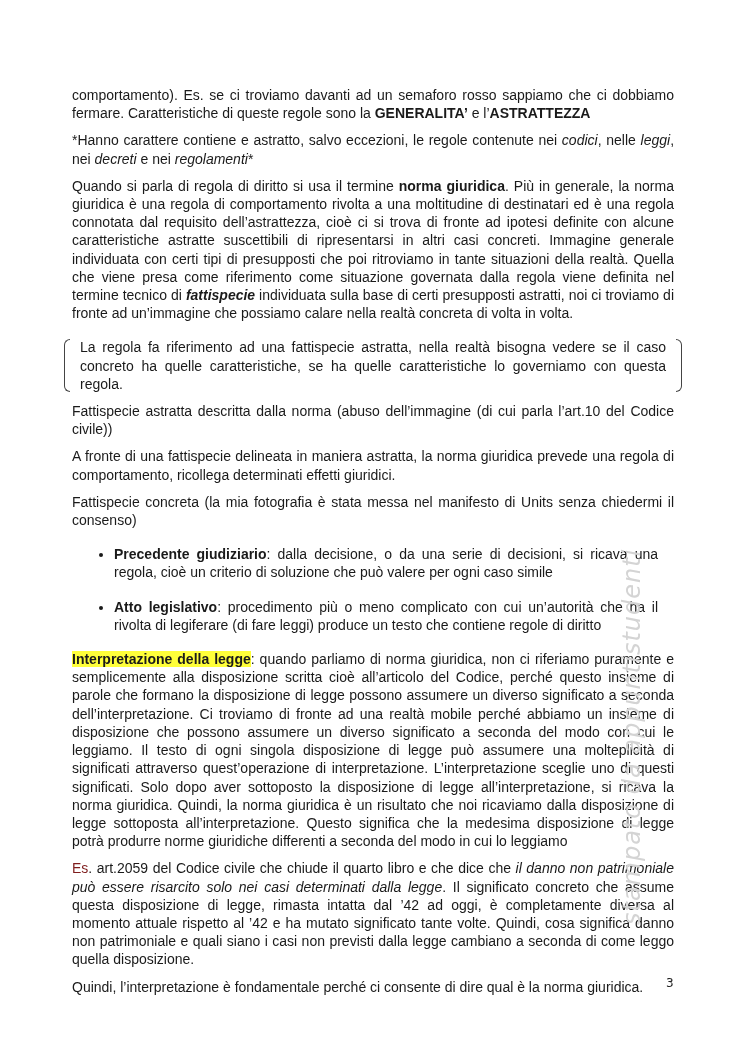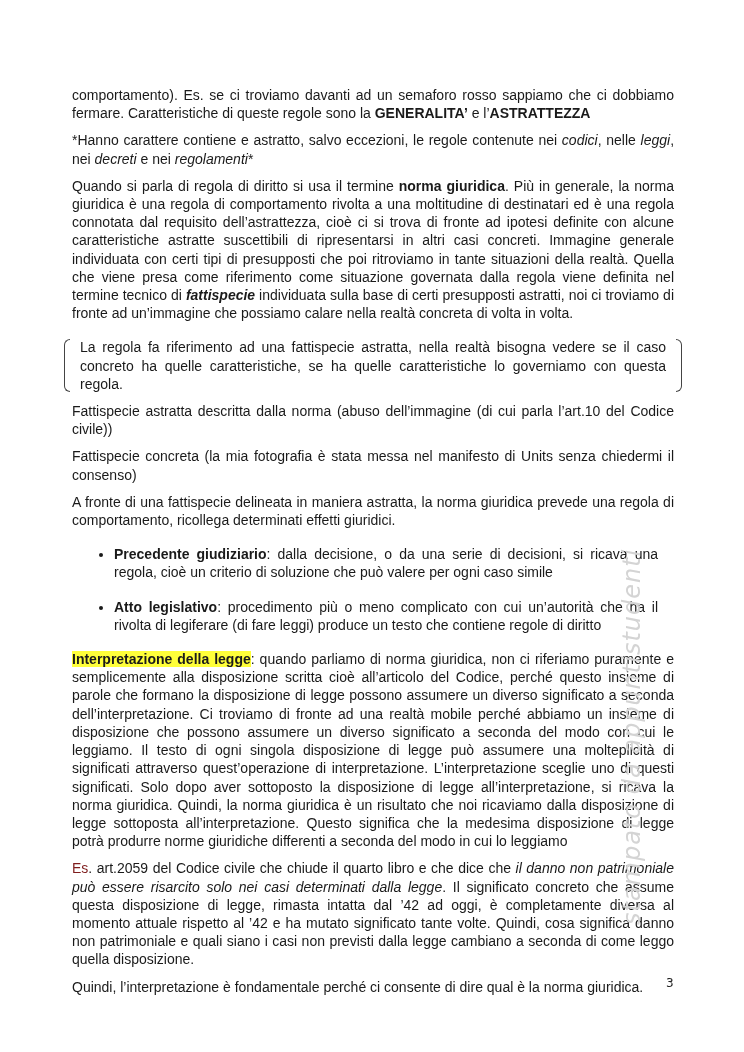--- a/index.html
+++ b/index.html
@@ -25,22 +25,22 @@
 <div class="page">
   <p><span>comportamento). Es. se ci troviamo davanti ad un semaforo rosso sappiamo che ci dobbiamo fermare. Caratteristiche di queste regole sono la </span><b>GENERALITA’</b><span> e l’</span><b>ASTRATTEZZA</b></p>
 
   <p><span>*Hanno carattere contiene e astratto, salvo eccezioni, le regole contenute nei </span><i>codici</i><span>, nelle </span><i>leggi</i><span>, nei </span><i>decreti</i><span> e nei </span><i>regolamenti</i><span>*</span></p>
 
   <p><span>Quando si parla di regola di diritto si usa il termine </span><b>norma giuridica</b><span>. Più in generale, la norma giuridica è una regola di comportamento rivolta a una moltitudine di destinatari ed è una regola connotata dal requisito dell’astrattezza, cioè ci si trova di fronte ad ipotesi definite con alcune caratteristiche astratte suscettibili di ripresentarsi in altri casi concreti. Immagine generale individuata con certi tipi di presupposti che poi ritroviamo in tante situazioni della realtà. Quella che viene presa come riferimento come situazione governata dalla regola viene definita nel termine tecnico di </span><b><i>fattispecie</i></b><span> individuata sulla base di certi presupposti astratti, noi ci troviamo di fronte ad un’immagine che possiamo calare nella realtà concreta di volta in volta.</span></p>
 
   <p class="bracket-box">La regola fa riferimento ad una fattispecie astratta, nella realtà bisogna vedere se il caso concreto ha quelle caratteristiche, se ha quelle caratteristiche lo governiamo con questa regola.</p>
 
   <p>Fattispecie astratta descritta dalla norma (abuso dell’immagine (di cui parla l’art.10 del Codice civile))</p>
+  <p>A fronte di una fattispecie delineata in maniera astratta, la norma giuridica prevede una regola di comportamento, ricollega determinati effetti giuridici.</p>
   <p>Fattispecie concreta (la mia fotografia è stata messa nel manifesto di Units senza chiedermi il consenso)</p>
-  <p>A fronte di una fattispecie delineata in maniera astratta, la norma giuridica prevede una regola di comportamento, ricollega determinati effetti giuridici.</p>
 
 
 
   <ul>
     <li><b>Precedente giudiziario</b><span>: dalla decisione, o da una serie di decisioni, si ricava una regola, cioè un criterio di soluzione che può valere per ogni caso simile</span></li>
     <li><b>Atto legislativo</b><span>: procedimento più o meno complicato con cui un’autorità che ha il rivolta di legiferare (di fare leggi) produce un testo che contiene regole di diritto</span></li>
   </ul>
 
   <p><span class="hl">Interpretazione della legge</span><span>: quando parliamo di norma giuridica, non ci riferiamo puramente e semplicemente alla disposizione scritta cioè all’articolo del Codice, perché questo insieme di parole che formano la disposizione di legge possono assumere un diverso significato a seconda dell’interpretazione. Ci troviamo di fronte ad una realtà mobile perché abbiamo un insieme di disposizione che possono assumere un diverso significato a seconda del modo con cui le leggiamo. Il testo di ogni singola disposizione di legge può assumere una molteplicità di significati attraverso quest’operazione di interpretazione. L’interpretazione sceglie uno di questi significati. Solo dopo aver sottoposto la disposizione di legge all’interpretazione, si ricava la norma giuridica. Quindi, la norma giuridica è un risultato che noi ricaviamo dalla disposizione di legge sottoposta all’interpretazione. Questo significa che la medesima disposizione di legge potrà produrre norme giuridiche differenti a seconda del modo in cui lo leggiamo</span></p>
 

